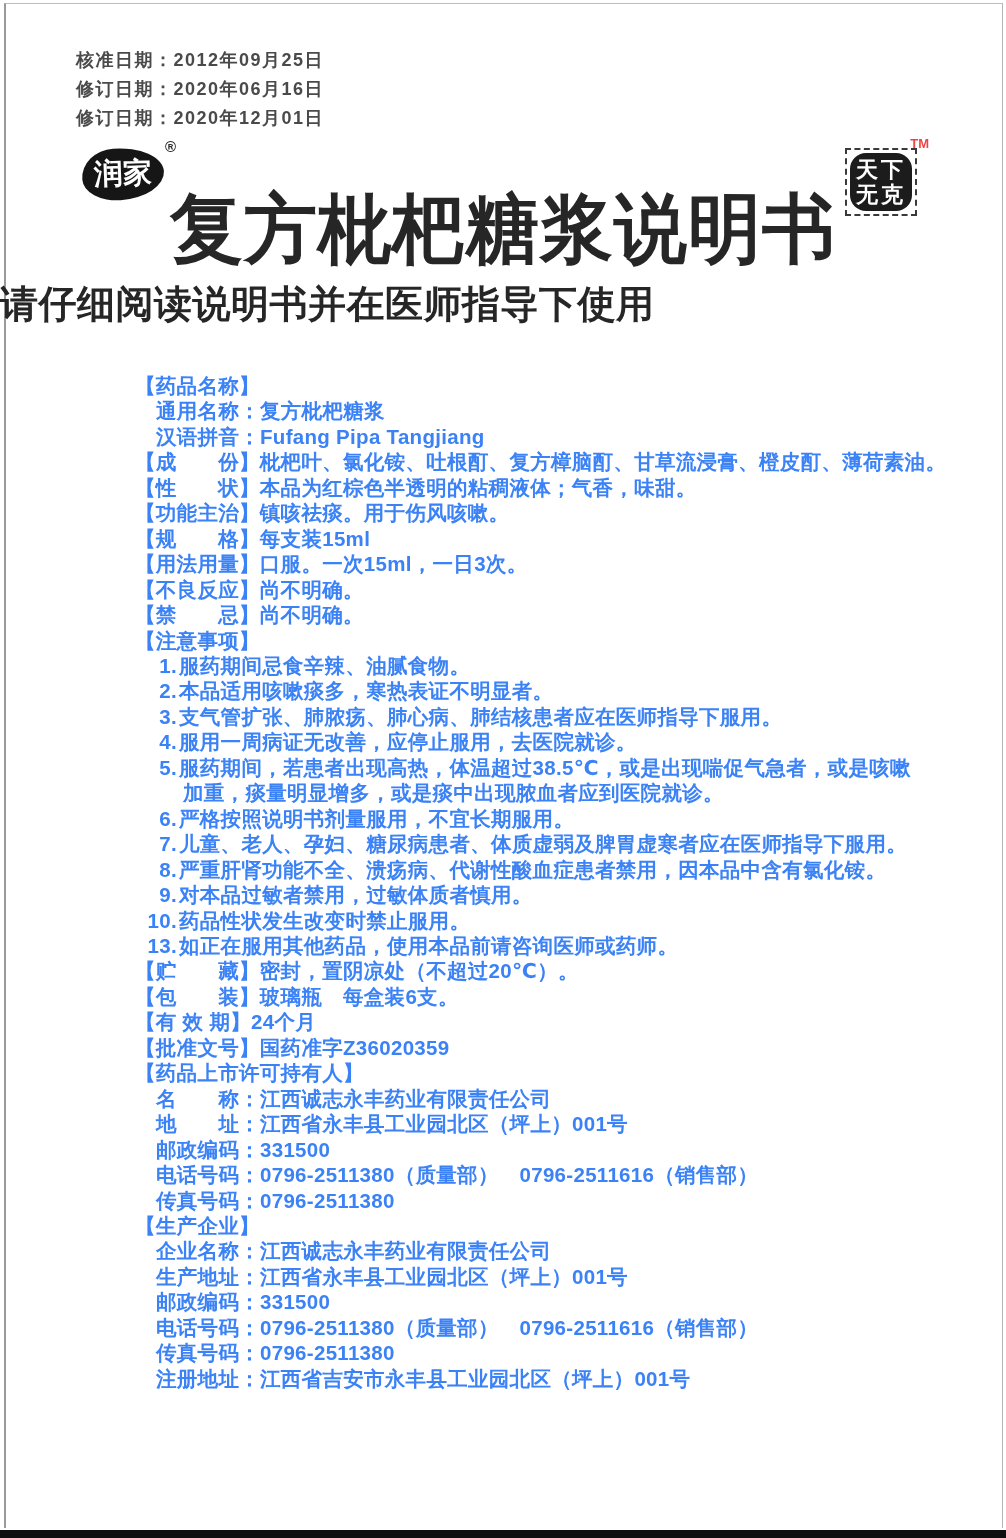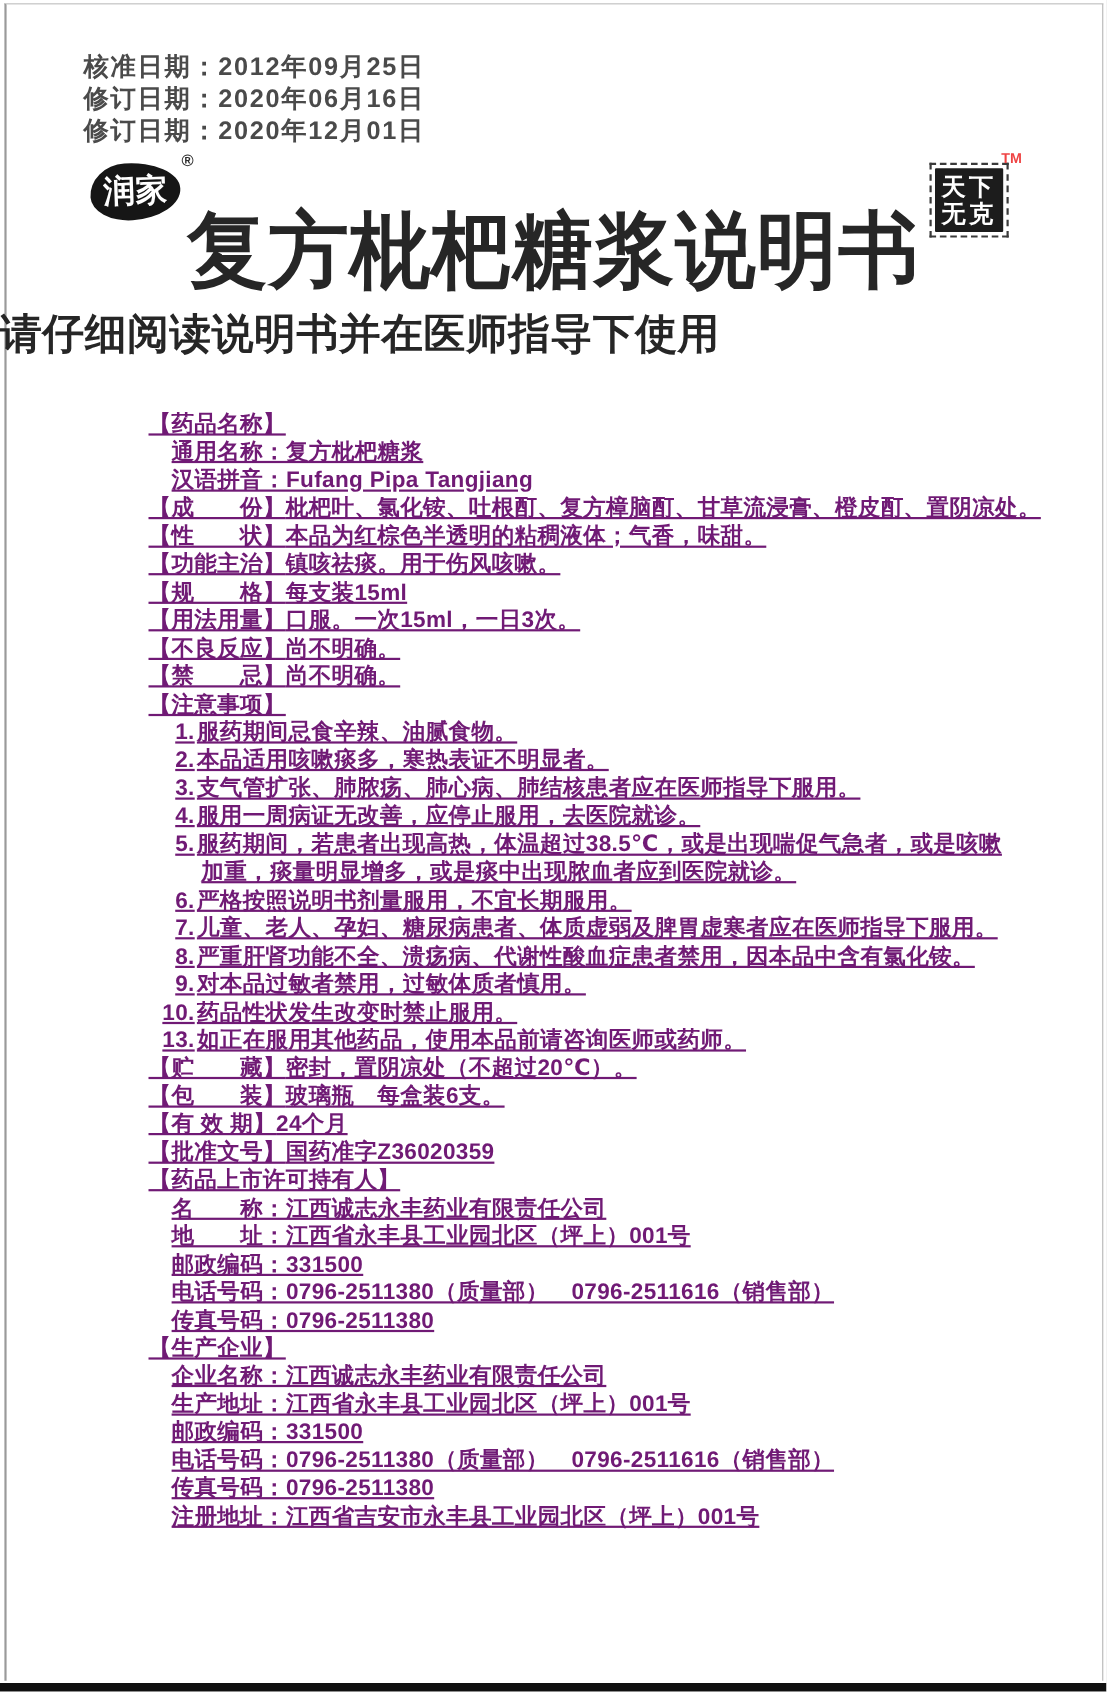--- a/index.html
+++ b/index.html
@@ -20,21 +20,21 @@
     border-top:1px solid #bdbdbd;
     border-right:1px solid #b5b5b5;
     pointer-events:none;
   }
   .bottom-bar {
     position:absolute; left:0; right:0; bottom:0; height:8px;
     background:#101010;
   }
 
   
-  .dates { position:absolute; left:76px; top:46px; font-size:23px; line-height:29px; color:#4a4a4a; letter-spacing:1.5px; }
+  .dates { position:absolute; left:76px; top:46px; font-size:18px; line-height:29px; color:#4a4a4a; letter-spacing:1.5px; }
   .dates .row { white-space:nowrap; }
 
   
   .logo { position:absolute; left:82px; top:142px; width:92px; height:64px; }
   .logo-blob {
     position:absolute; left:0; top:6px; width:82px; height:52px;
     background:#161616;
     border-radius:40% 60% 55% 45% / 55% 50% 50% 45%;
     transform:rotate(-4deg);
     display:flex; align-items:center; justify-content:center;
@@ -46,21 +46,21 @@
   .seal { position:absolute; left:845px; top:140px; width:78px; height:78px; }
   .seal-dash {
     position:absolute; left:0; top:8px; width:62px; height:58px;
     border:2px dashed #3a3a3a; padding:3px;
   }
   .seal-inner {
     width:100%; height:100%;
     background:#1c1c1c; color:#ffffff;
     display:flex; flex-direction:column; align-items:center; justify-content:center;
     font-size:22px; line-height:25px; letter-spacing:3px;
-    border-radius:1px;
+    border-radius:16px;
     font-family:"Liberation Serif","DejaVu Serif",serif;
     font-weight:bold;
   }
   .seal-tm { position:absolute; right:-6px; top:-4px; font-size:13px; color:#ef4444; letter-spacing:0; }
 
   
   .title {
     position:absolute; left:0; right:0; top:188px;
     text-align:center; font-size:73px; line-height:82px;
     color:#262626; letter-spacing:1px;
@@ -73,23 +73,22 @@
   }
   .warning {
     position:absolute; left:0; right:0; top:326px;
     text-align:center; font-size:35px; line-height:40px; color:#262626;
     letter-spacing:1px;
   }
 
   
   .doc-body {
     position:absolute; left:135px; top:373px; width:815px;
-    font-size:20.5px; line-height:25.45px; color:#701a75;
+    font-size:20.5px; line-height:25.45px; color:#3b82f6;
     letter-spacing:0.3px;
-    text-decoration:underline;
   }
   .line { white-space:nowrap; }
   .line.indent { padding-left:21px; }
   .line.numrow { display:flex; }
   .numcol { width:42px; flex:0 0 42px; text-align:right; }
   .numtext { padding-left:2px; }
   .line.controw { padding-left:48px; }
   .lbl { }
 </style>
 </head>
@@ -121,21 +120,21 @@
     <span class="seal-tm">TM</span>
   </div>
 
   <div class="title">复方枇杷糖浆说明书</div>
   <div class="subtitle">请仔细阅读说明书并在医师指导下使用</div>
 
   <div class="doc-body">
     <div class="line"><span class="lbl">【药品名称】</span></div>
     <div class="line indent"><span class="lbl">通用名称：</span><span>复方枇杷糖浆</span></div>
     <div class="line indent"><span class="lbl">汉语拼音：</span><span>Fufang Pipa Tangjiang</span></div>
-    <div class="line"><span class="lbl">【成　　份】</span><span>枇杷叶、氯化铵、吐根酊、复方樟脑酊、甘草流浸膏、橙皮酊、置阴凉处。</span></div>
+    <div class="line"><span class="lbl">【成　　份】</span><span>枇杷叶、氯化铵、吐根酊、复方樟脑酊、甘草流浸膏、橙皮酊、薄荷素油。</span></div>
     <div class="line"><span class="lbl">【性　　状】</span><span>本品为红棕色半透明的粘稠液体；气香，味甜。</span></div>
     <div class="line"><span class="lbl">【功能主治】</span><span>镇咳祛痰。用于伤风咳嗽。</span></div>
     <div class="line"><span class="lbl">【规　　格】</span><span>每支装15ml</span></div>
     <div class="line"><span class="lbl">【用法用量】</span><span>口服。一次15ml，一日3次。</span></div>
     <div class="line"><span class="lbl">【不良反应】</span><span>尚不明确。</span></div>
     <div class="line"><span class="lbl">【禁　　忌】</span><span>尚不明确。</span></div>
     <div class="line"><span class="lbl">【注意事项】</span></div>
 
     <div class="line numrow">
         <span class="numcol">1.</span>

